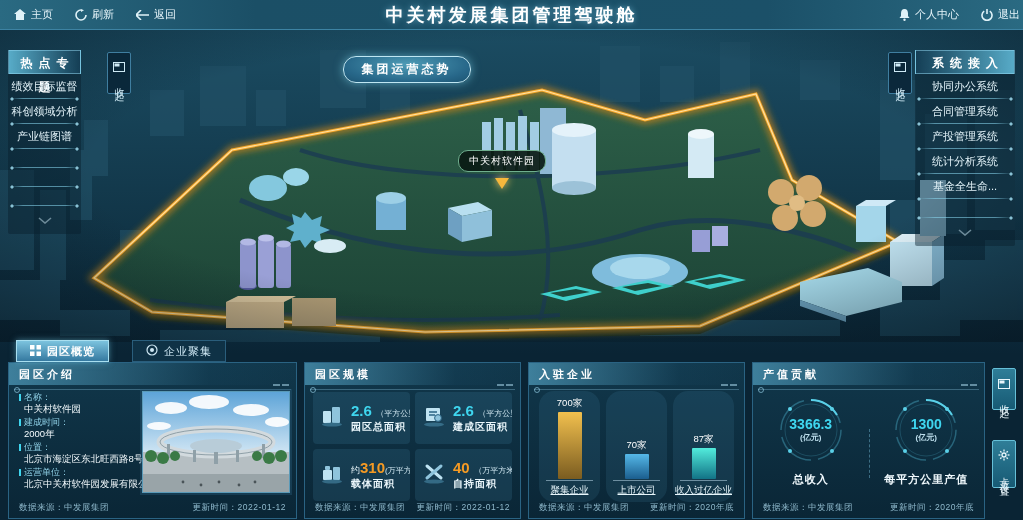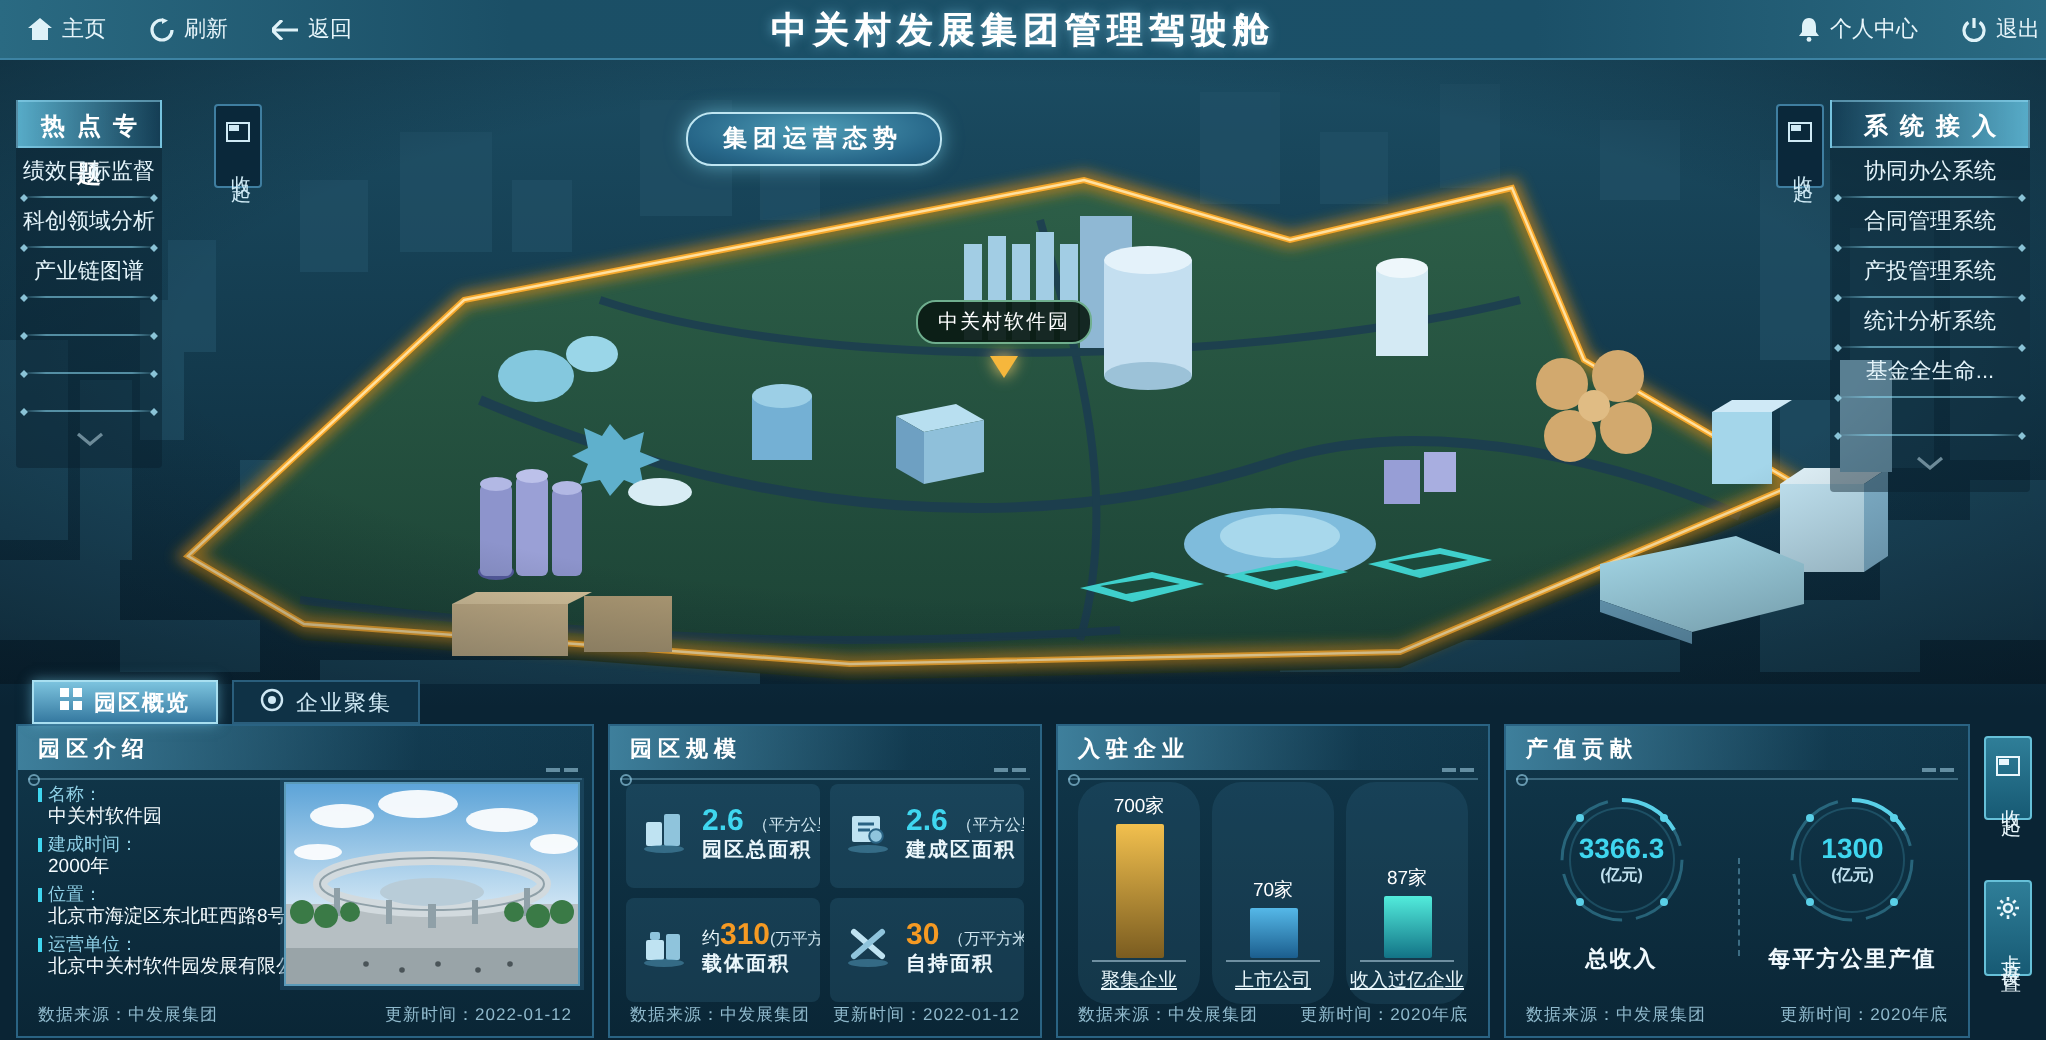--- a/index.html
+++ b/index.html
@@ -79,21 +79,21 @@
   .side-more { text-align:center; padding:4px 0 6px; cursor:pointer; }
   .collapse-tab {
     position:absolute; z-index:21; width:24px; padding:5px 0 7px;
     background:rgba(10,38,56,.92); border:1px solid #3f7ea0; border-radius:2px;
     display:flex; flex-direction:column; align-items:center; gap:4px; cursor:pointer;
   }
   .collapse-tab .vtext { writing-mode:vertical-rl; font-size:10px; letter-spacing:3px; color:#cfeaf5; }
   .ct-hot { left:107px; top:52px; }
   .ct-sys { right:111px; top:52px; }
   
-  .tabs { position:absolute; top:340px; left:16px; display:flex; gap:7px; z-index:25;text-align:right; }
+  .tabs { position:absolute; top:340px; left:16px; display:flex; gap:23px; z-index:25;text-align:right; }
   .tab {
     height:22px; padding:0 13px; display:flex; align-items:center; gap:6px;
     font-size:11px; letter-spacing:1px; cursor:pointer;
   }
   .tab.active {
     background:linear-gradient(180deg,#7cc3de 0%, #3579a0 100%);
     border:1px solid #a8dff0; color:#fff; font-weight:bold;
     box-shadow:0 0 6px rgba(120,210,240,.5);
   }
   .tab.inactive { background:#0f3246; border:1px solid #2a5e7c; color:#cfe8f4; }
@@ -572,21 +572,21 @@
           <div class="cell-label">载体面积</div>
         </div>
       </div>
       <div class="cell">
         <span><svg width="24" height="22" viewBox="0 0 24 22">
               <line x1="5" y1="4" x2="19" y2="16" stroke="#bfe3f2" stroke-width="3" stroke-linecap="round"></line>
               <line x1="19" y1="4" x2="5" y2="16" stroke="#8fc4dc" stroke-width="3" stroke-linecap="round"></line>
               <ellipse cx="12" cy="19.5" rx="10" ry="2" fill="#4a8aa8" opacity="0.6"></ellipse>
             </svg></span>
         <div class="cell-text">
-          <div><span class="cell-prefix"></span><span class="cell-num num-orange">30</span> <span class="cell-unit">（万平方米）</span></div>
+          <div><span class="cell-prefix"></span><span class="cell-num num-orange">40</span> <span class="cell-unit">（万平方米）</span></div>
           <div class="cell-label">自持面积</div>
         </div>
       </div>
     </div>
     <div class="panel-footer">
       <span>数据来源：中发展集团</span>
       <span>更新时间：2022-01-12</span>
     </div>
   </section>
 

